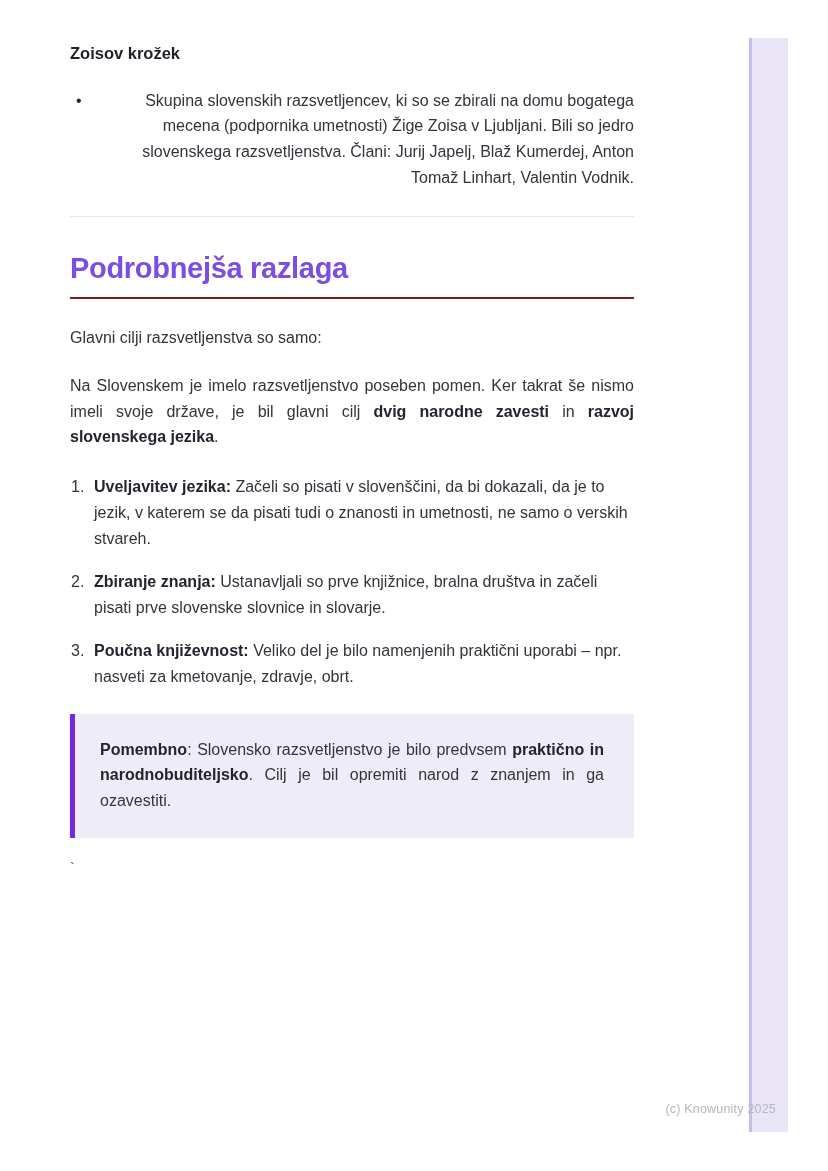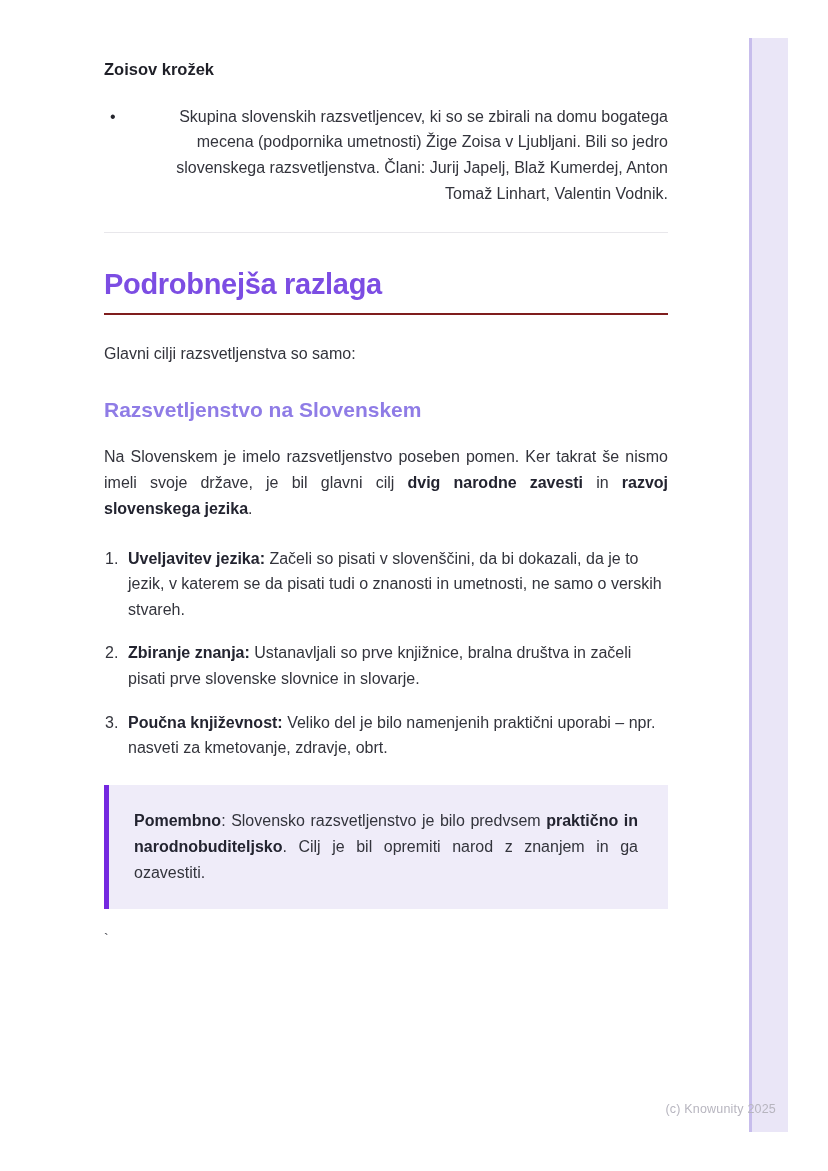--- a/index.html
+++ b/index.html
@@ -4,21 +4,21 @@
 <style>
   html,body { margin:0; padding:0; background:#ffffff; }
   .page {
     position:relative; width:828px; height:1171px; background:#ffffff;
     font-family:"Liberation Sans", sans-serif; color:#33343c; overflow:hidden;
   }
   .scroll-track {
     position:absolute; left:749px; top:38px; width:39px; height:1094px;
     background:#eae6f7; border-left:3px solid #c7bdec; box-sizing:border-box;
   }
-  .content { position:absolute; left:70px; top:0; width:564px; padding-top:60px;margin-left:34px; }
+  .content { position:absolute; left:70px; top:0; width:564px; padding-top:44px; }
 
   h3.intro-h { font-size:16.5px; font-weight:700; color:#1f2028; margin:0; line-height:1.2; }
 
   ul, ol { list-style:none; margin:0; padding:0; }
   li { position:relative; padding-left:24px; font-size:16px; line-height:1.6; margin-bottom:18px; color:#33343c; }
   li:last-child { margin-bottom:0; }
   ul li::before { content:"\2022"; position:absolute; left:6px; top:0; color:#25262e; }
   ol { counter-reset:num; }
   ol li { counter-increment:num; }
   ol li::before { content:counter(num) "."; position:absolute; left:1px; top:0; color:#33343c; }
@@ -74,21 +74,20 @@
 
     <hr class="divider">
 
     <h1 class="title">Podrobnejša razlaga</h1>
 
     <p class="goals-intro">Glavni cilji razsvetljenstva so samo:</p>
 
     <ul class="goals">
     </ul>
 
-    <h2 class="section">Razsvetljenstvo na Slovenskem</h2>
 
     <p class="para justify"><span>Na Slovenskem je imelo razsvetljenstvo poseben pomen. Ker takrat še nismo imeli svoje države, je bil glavni cilj </span><span class="seg-bold">dvig narodne zavesti</span><span> in </span><span class="seg-bold">razvoj slovenskega jezika</span><span>.</span></p>
 
     <ol class="numbered">
       <li><span class="seg-bold">Uveljavitev jezika:</span><span> Začeli so pisati v slovenščini, da bi dokazali, da je to jezik, v katerem se da pisati tudi o znanosti in umetnosti, ne samo o verskih stvareh.</span></li>
       <li><span class="seg-bold">Zbiranje znanja:</span><span> Ustanavljali so prve knjižnice, bralna društva in začeli pisati prve slovenske slovnice in slovarje.</span></li>
       <li><span class="seg-bold">Poučna književnost:</span><span> Veliko del je bilo namenjenih praktični uporabi – npr. nasveti za kmetovanje, zdravje, obrt.</span></li>
     </ol>
 
     <aside class="callout">

